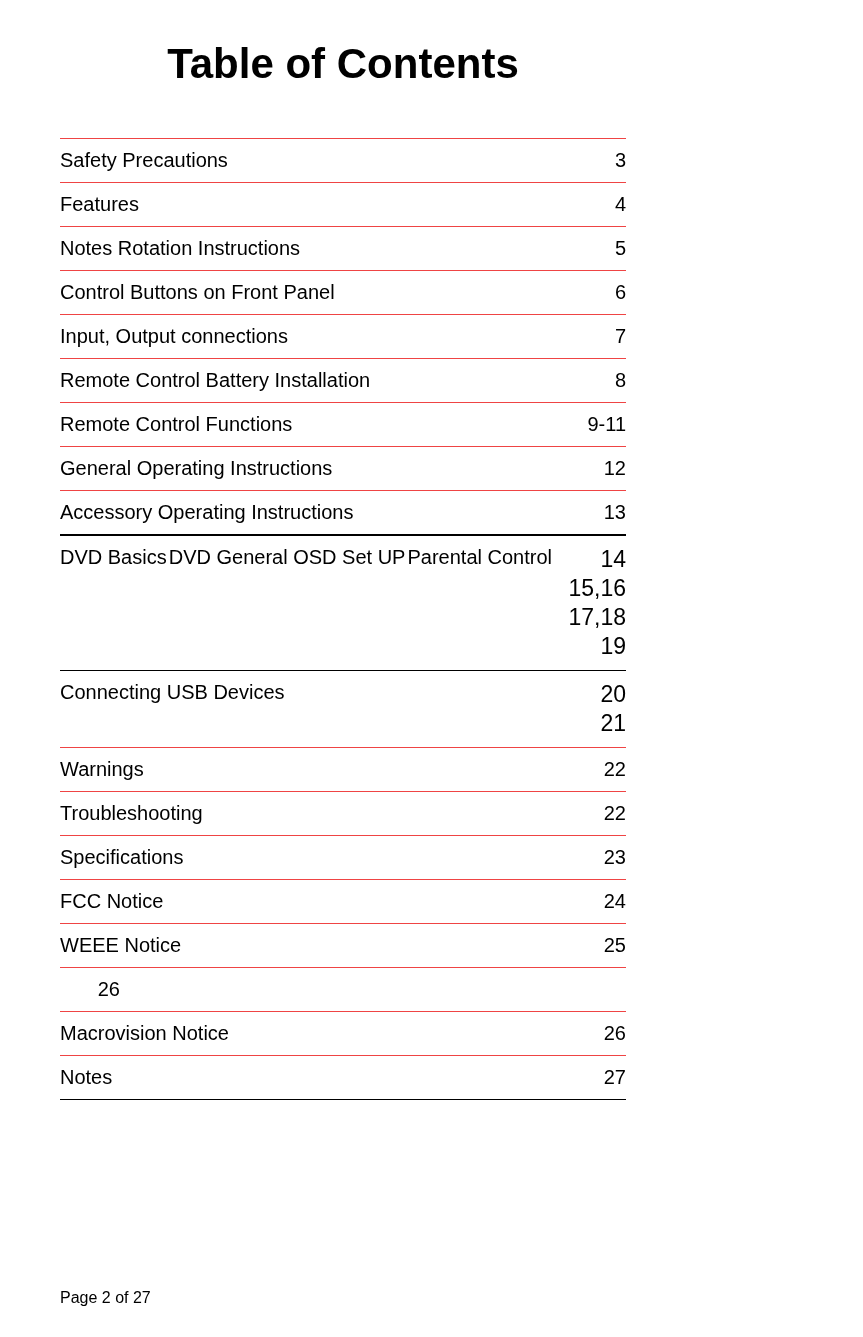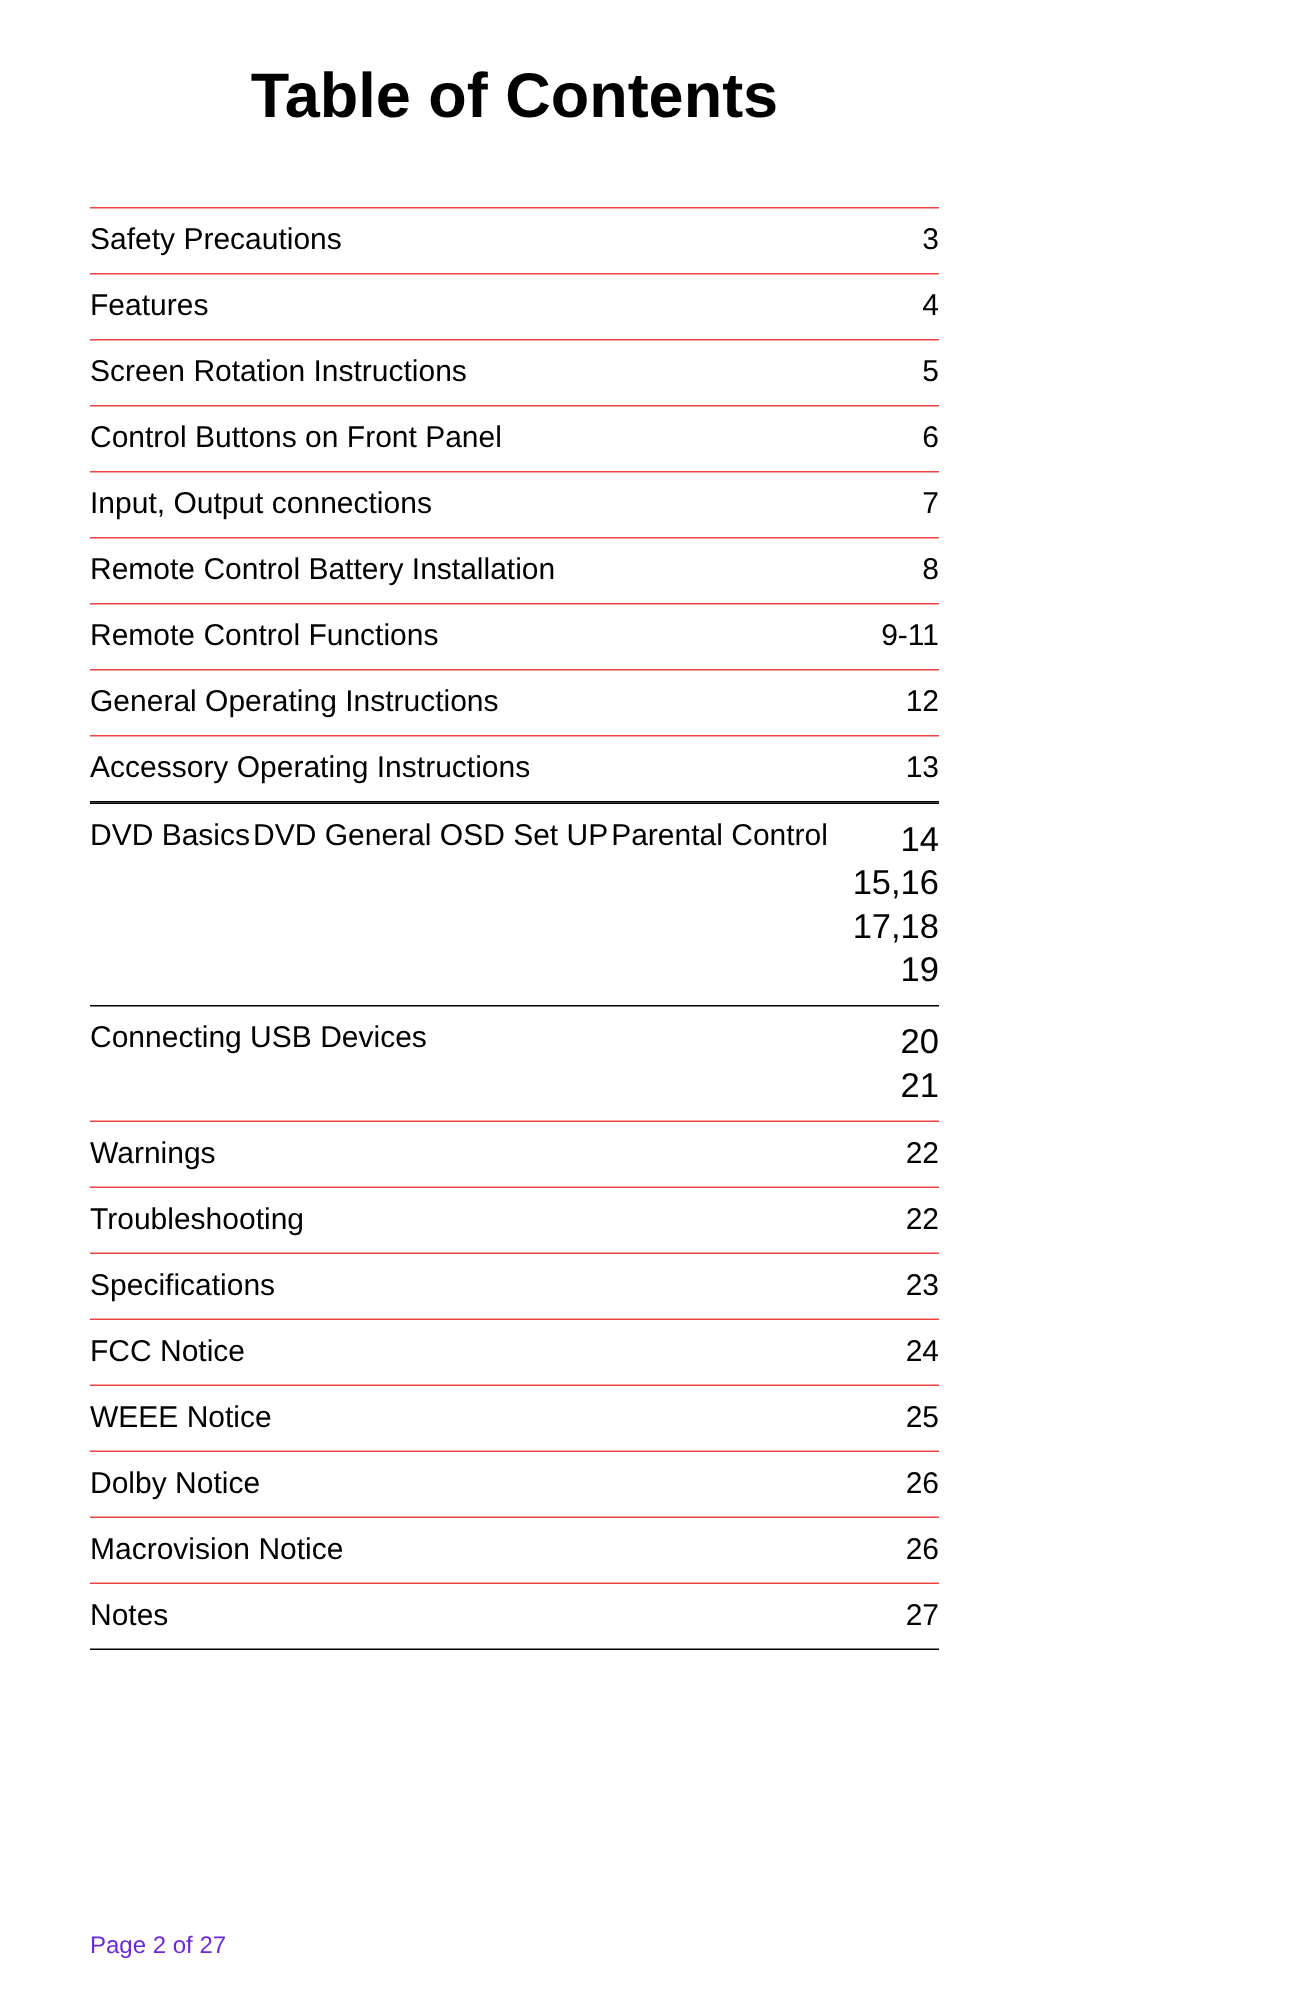--- a/index.html
+++ b/index.html
@@ -95,40 +95,40 @@
       font-size: 23px;
       font-family: Arial, sans-serif;
     }
 
     .page-footer {
       position: absolute;
       bottom: 30px;
       left: 60px;
       font-size: 16px;
       font-family: Arial, sans-serif;
-      color: #6d28d9;
+      color: #000000;
     }
   </style>
 </head>
 <body>
 
 <div class="page-container">
   <h1 class="page-title">Table of Contents</h1>
 
   <div>
     <div class="toc-row">
       <span class="toc-label">Safety Precautions</span>
       <span class="toc-page">3</span>
     </div>
     <div class="toc-row">
       <span class="toc-label">Features</span>
       <span class="toc-page">4</span>
     </div>
     <div class="toc-row">
-      <span class="toc-label">Screen Rotation Instructions</span>
+      <span class="toc-label">Notes Rotation Instructions</span>
       <span class="toc-page">5</span>
     </div>
     <div class="toc-row">
       <span class="toc-label">Control Buttons on Front Panel</span>
       <span class="toc-page">6</span>
     </div>
     <div class="toc-row">
       <span class="toc-label">Input, Output connections</span>
       <span class="toc-page">7</span>
     </div>
@@ -193,21 +193,20 @@
     </div>
     <div class="toc-row">
       <span class="toc-label">FCC Notice</span>
       <span class="toc-page">24</span>
     </div>
     <div class="toc-row">
       <span class="toc-label">WEEE Notice</span>
       <span class="toc-page">25</span>
     </div>
     <div class="toc-row">
-      <span class="toc-label">Dolby Notice</span>
       <span class="toc-page">26</span>
     </div>
     <div class="toc-row">
       <span class="toc-label">Macrovision Notice</span>
       <span class="toc-page">26</span>
     </div>
     <div class="toc-row">
       <span class="toc-label">Notes</span>
       <span class="toc-page">27</span>
     </div>

